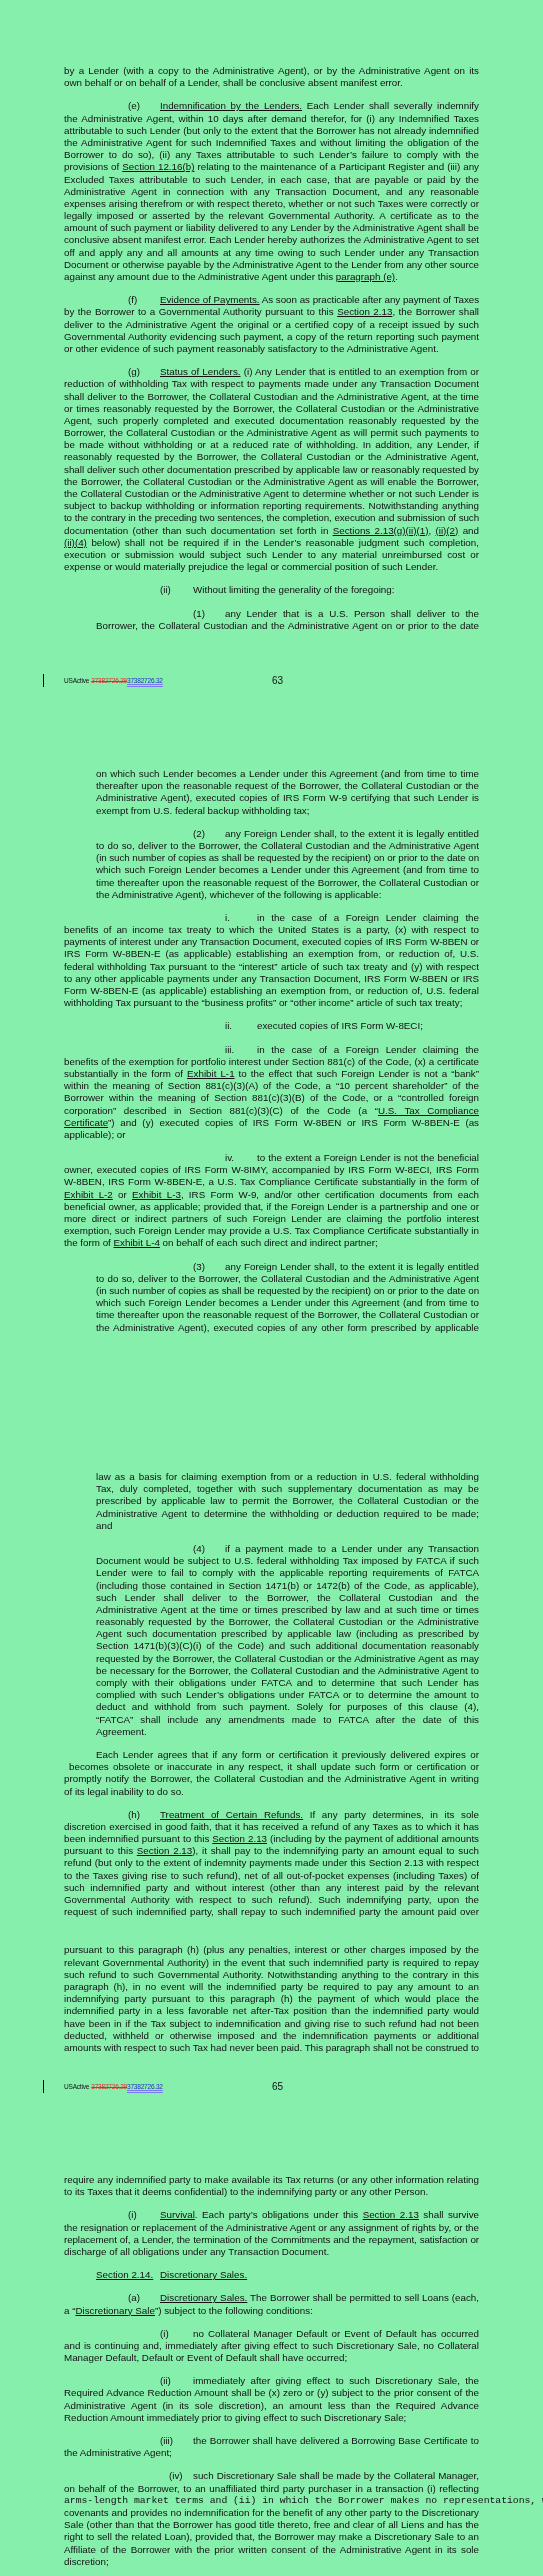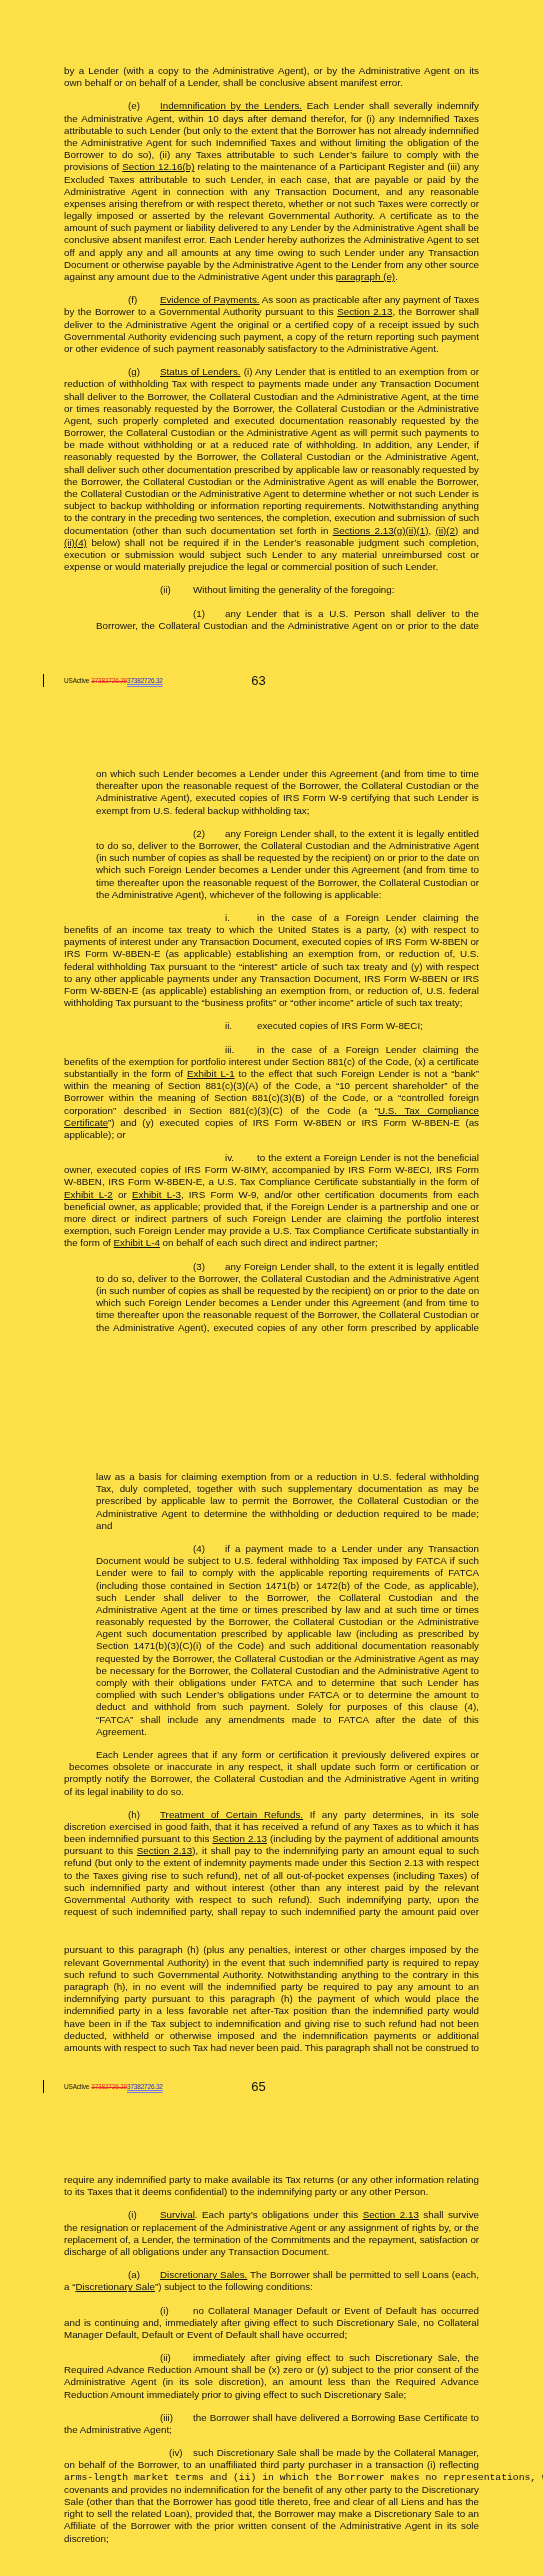--- a/index.html
+++ b/index.html
@@ -1,39 +1,39 @@
 <!DOCTYPE html>
 <html style="font-size:8.2px"><head>
 <meta charset="utf-8">
 <style>
   html, body { margin: 0; padding: 0; background: #ffffff; }
   body { width: 544px; font-family: "Liberation Sans", sans-serif; color: #111111; }
   #doc { width: 544px; }
-  .page { position: relative; width: 544px; height: 703px; overflow: hidden; background: #fde047; }
+  .page { position: relative; width: 544px; height: 703px; overflow: hidden; background: #86efac; }
   .page-body { position: absolute; top: 65px; left: 0; width: 544px; }
   .block { margin-top: 11px; }
   .block.first { margin-top: 0; }
   .ln {
     position: relative; margin-left: 64px; width: 415px; box-sizing: border-box;
     height: 12.2px; line-height: 12.2px; font-size: 9.8px;
     white-space: nowrap; text-align: left;
   }
   .ln.just { text-align: justify; text-align-last: justify; }
   .lt { white-space: nowrap; }
   .lbl { position: absolute; top: 0; white-space: nowrap; }
   .u { text-decoration: underline; text-decoration-thickness: 0.5px; text-underline-offset: 1px; }
   .section-heading .lbl { text-decoration: underline; text-decoration-thickness: 0.5px; text-underline-offset: 1px; }
 
   .footer { position: absolute; left: 0; top: 674px; width: 544px; height: 13.4px; }
   .change-bar { position: absolute; left: 43px; top: 0; width: 1px; height: 13.4px; background: #000000; }
   .doc-id { position: absolute; left: 64px; top: 2.6px; font-size: 6.5px; line-height: 8.2px; letter-spacing: -0.2px; white-space: nowrap; color: #111111; }
   .doc-id .prefix { margin-right: 2.1px; }
   .doc-id .del { text-decoration: line-through; }
   .doc-id .ins { text-decoration: underline double; text-decoration-color: #7a7af0; text-underline-offset: 1px; }
-  .pno { position: absolute; left: 243px; width: 31px; top: 0.5px; text-align: center; font-size: 13px; line-height: 12.4px; color: #111111; }
+  .pno { position: absolute; left: 272px; width: 31px; top: 0.5px; text-align: left; font-size: 10px; line-height: 12.4px; color: #111111; }
 </style>
 </head>
 <body>
 
 <div id="doc">
     <section class="page">
       <div class="page-body">
         <div class="block body first">
           <div class="ln just" style="padding-left: 0px;"><span class="lt"><span class="seg">by a Lender (with a copy to the Administrative Agent), or by the Administrative Agent on its</span></span></div>
           <div class="ln" style="padding-left: 0px;"><span class="lt"><span class="seg">own behalf or on behalf of a Lender, shall be conclusive absent manifest error.</span></span></div>
@@ -219,20 +219,23 @@
         <div class="block body first">
           <div class="ln just" style="padding-left: 0px;"><span class="lt"><span class="seg">require any indemnified party to make available its Tax returns (or any other information relating</span></span></div>
           <div class="ln" style="padding-left: 0px;"><span class="lt"><span class="seg">to its Taxes that it deems confidential) to the indemnifying party or any other Person.</span></span></div>
         </div>
         <div class="block subsection">
           <div class="ln just" style="padding-left: 96px;"><span class="lbl" style="left: 64px;">(i)</span><span class="lt"><span class="u">Survival</span><span class="seg">. Each party’s obligations under this </span><span class="u">Section 2.13</span><span class="seg"> shall survive</span></span></div>
           <div class="ln just" style="padding-left: 0px;"><span class="lt"><span class="seg">the resignation or replacement of the Administrative Agent or any assignment of rights by, or the</span></span></div>
           <div class="ln just" style="padding-left: 0px;"><span class="lt" style="letter-spacing: -0.1px;"><span class="seg">replacement of, a Lender, the termination of the Commitments and the repayment, satisfaction or</span></span></div>
           <div class="ln" style="padding-left: 0px;"><span class="lt"><span class="seg">discharge of all obligations under any Transaction Document.</span></span></div>
         </div>
+        <div class="block section-heading">
+          <div class="ln" style="padding-left: 96px;"><span class="lbl" style="left: 32px;">Section 2.14.</span><span class="lt"><span class="u">Discretionary Sales.</span></span></div>
+        </div>
         <div class="block subsection">
           <div class="ln just" style="padding-left: 96px;"><span class="lbl" style="left: 64px;">(a)</span><span class="lt"><span class="u">Discretionary Sales.</span><span class="seg"> The Borrower shall be permitted to sell Loans (each,</span></span></div>
           <div class="ln" style="padding-left: 0px;"><span class="lt"><span class="seg">a “</span><span class="u">Discretionary Sale</span><span class="seg">”) subject to the following conditions:</span></span></div>
         </div>
         <div class="block clause">
           <div class="ln just" style="padding-left: 129px;"><span class="lbl" style="left: 96px;">(i)</span><span class="lt"><span class="seg">no Collateral Manager Default or Event of Default has occurred</span></span></div>
           <div class="ln just" style="padding-left: 0px;"><span class="lt"><span class="seg">and is continuing and, immediately after giving effect to such Discretionary Sale, no Collateral</span></span></div>
           <div class="ln" style="padding-left: 0px;"><span class="lt"><span class="seg">Manager Default, Default or Event of Default shall have occurred;</span></span></div>
         </div>
         <div class="block clause">

